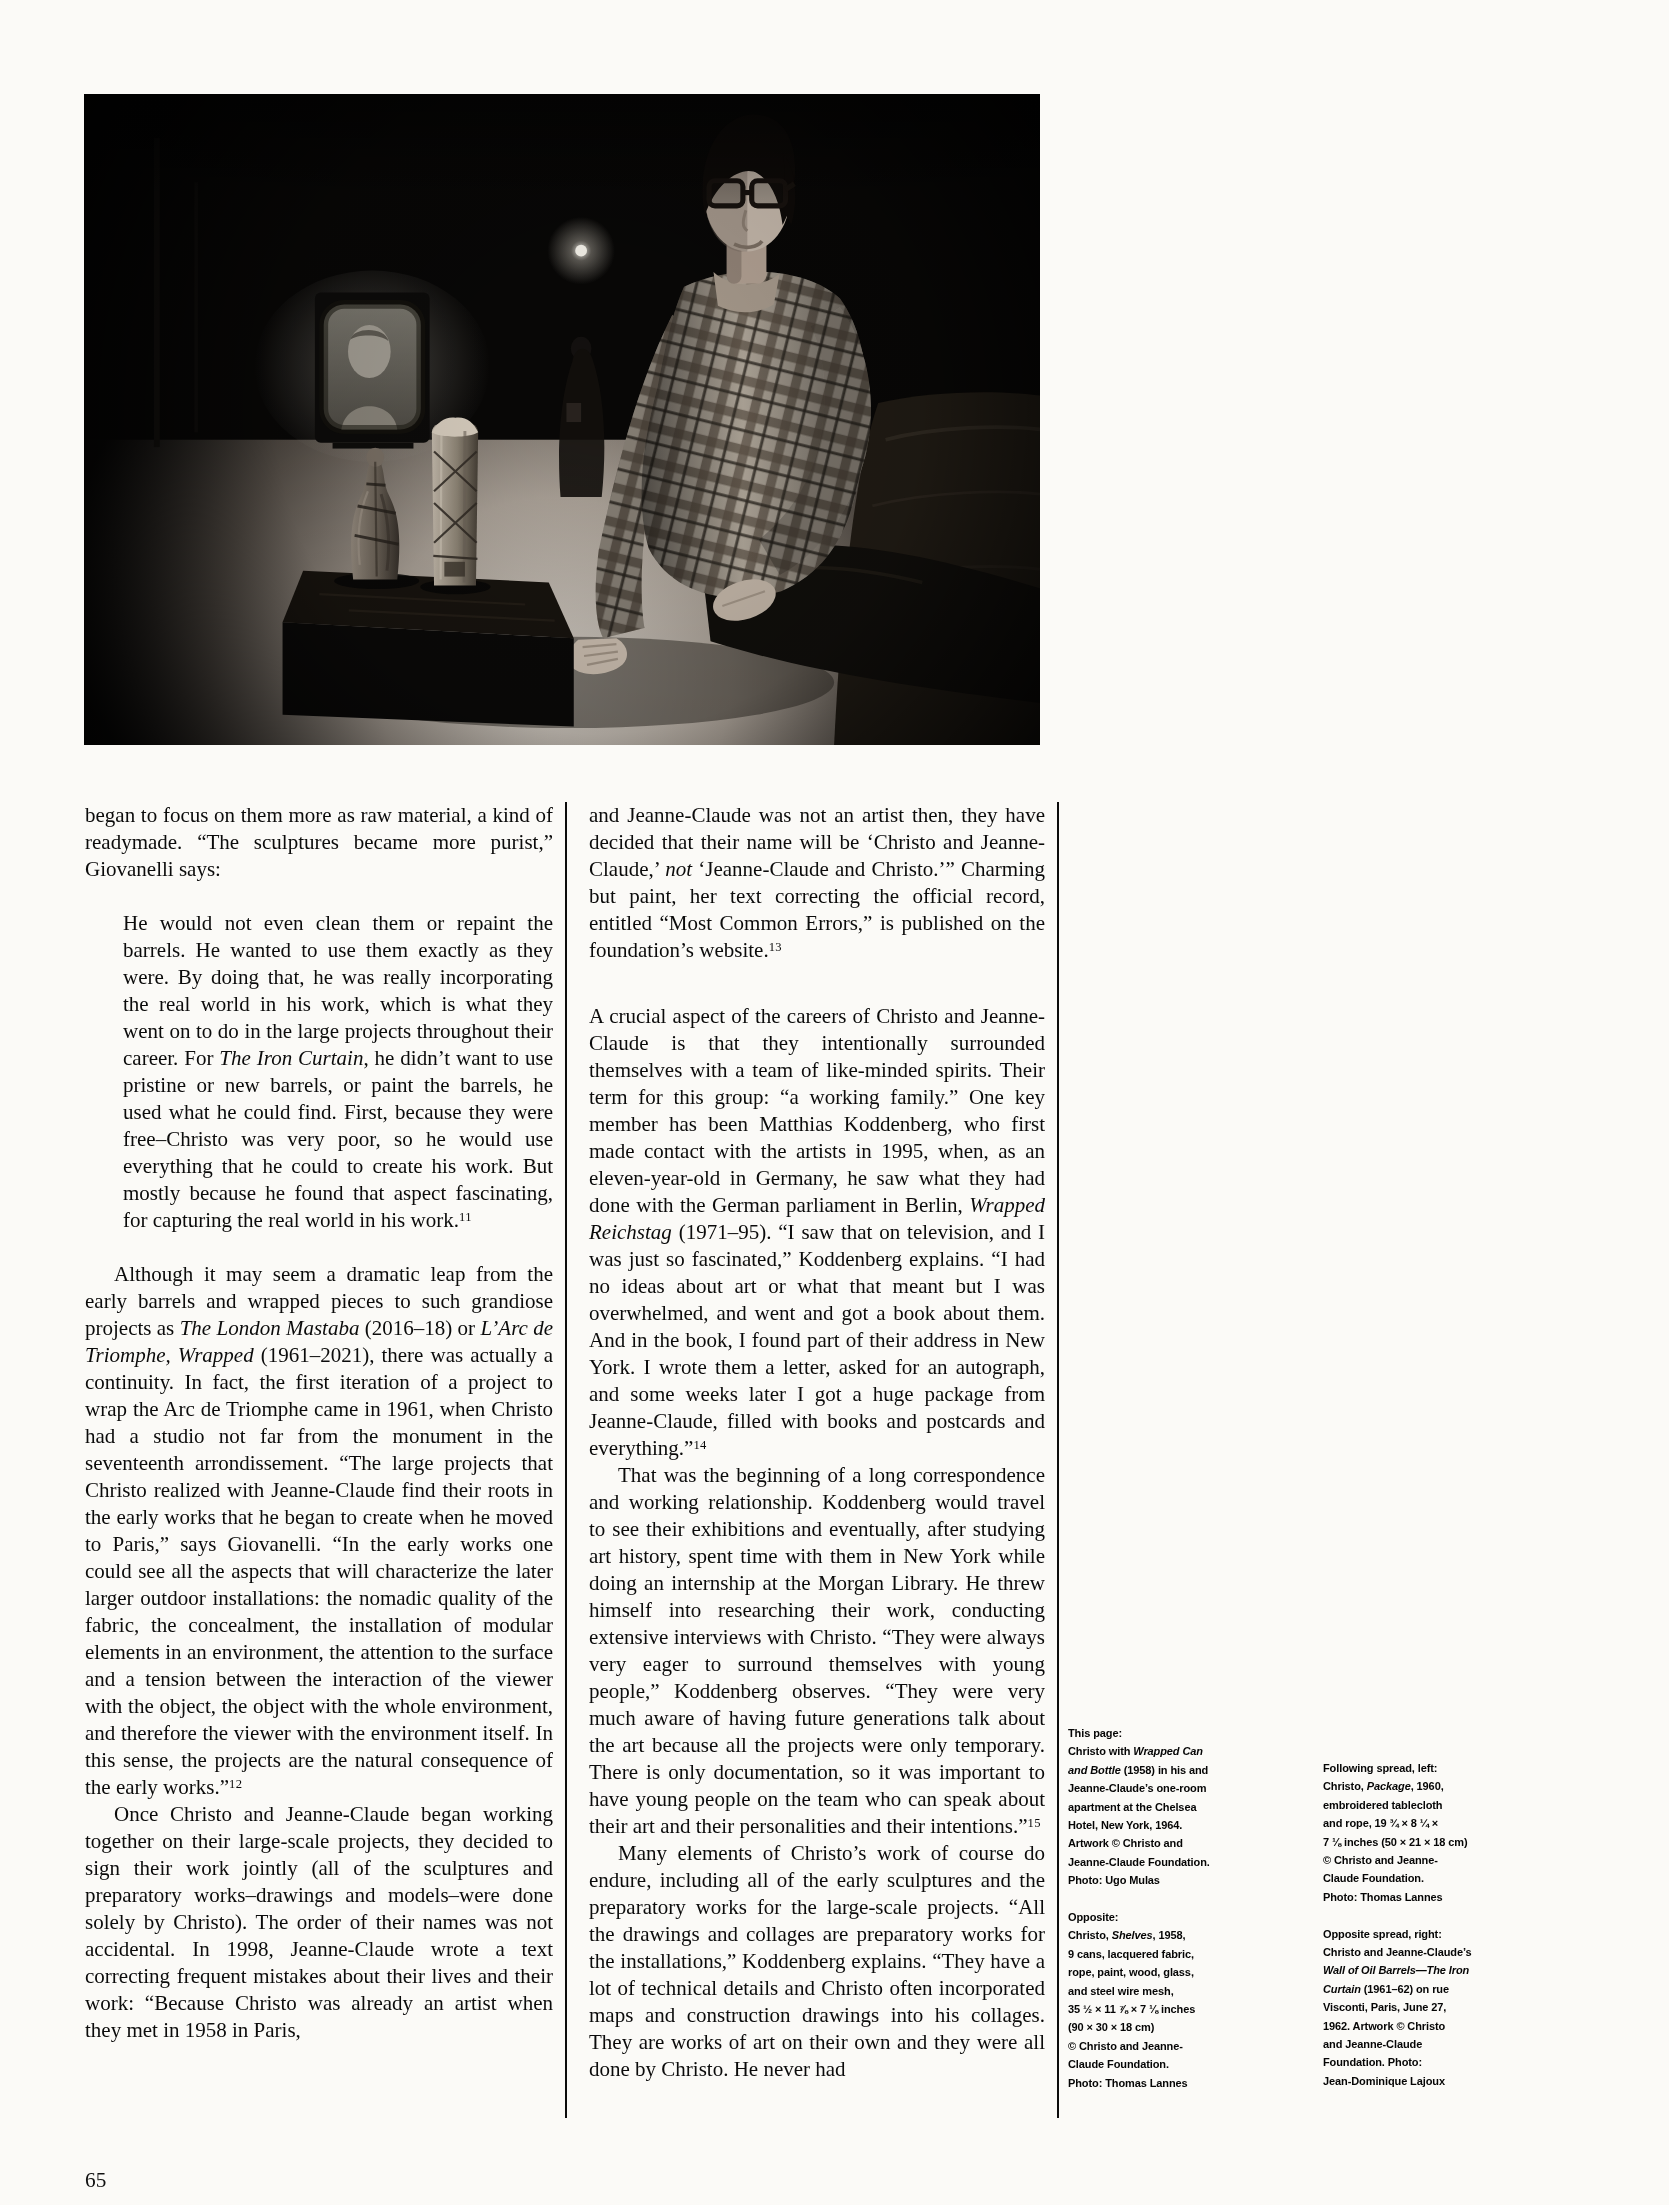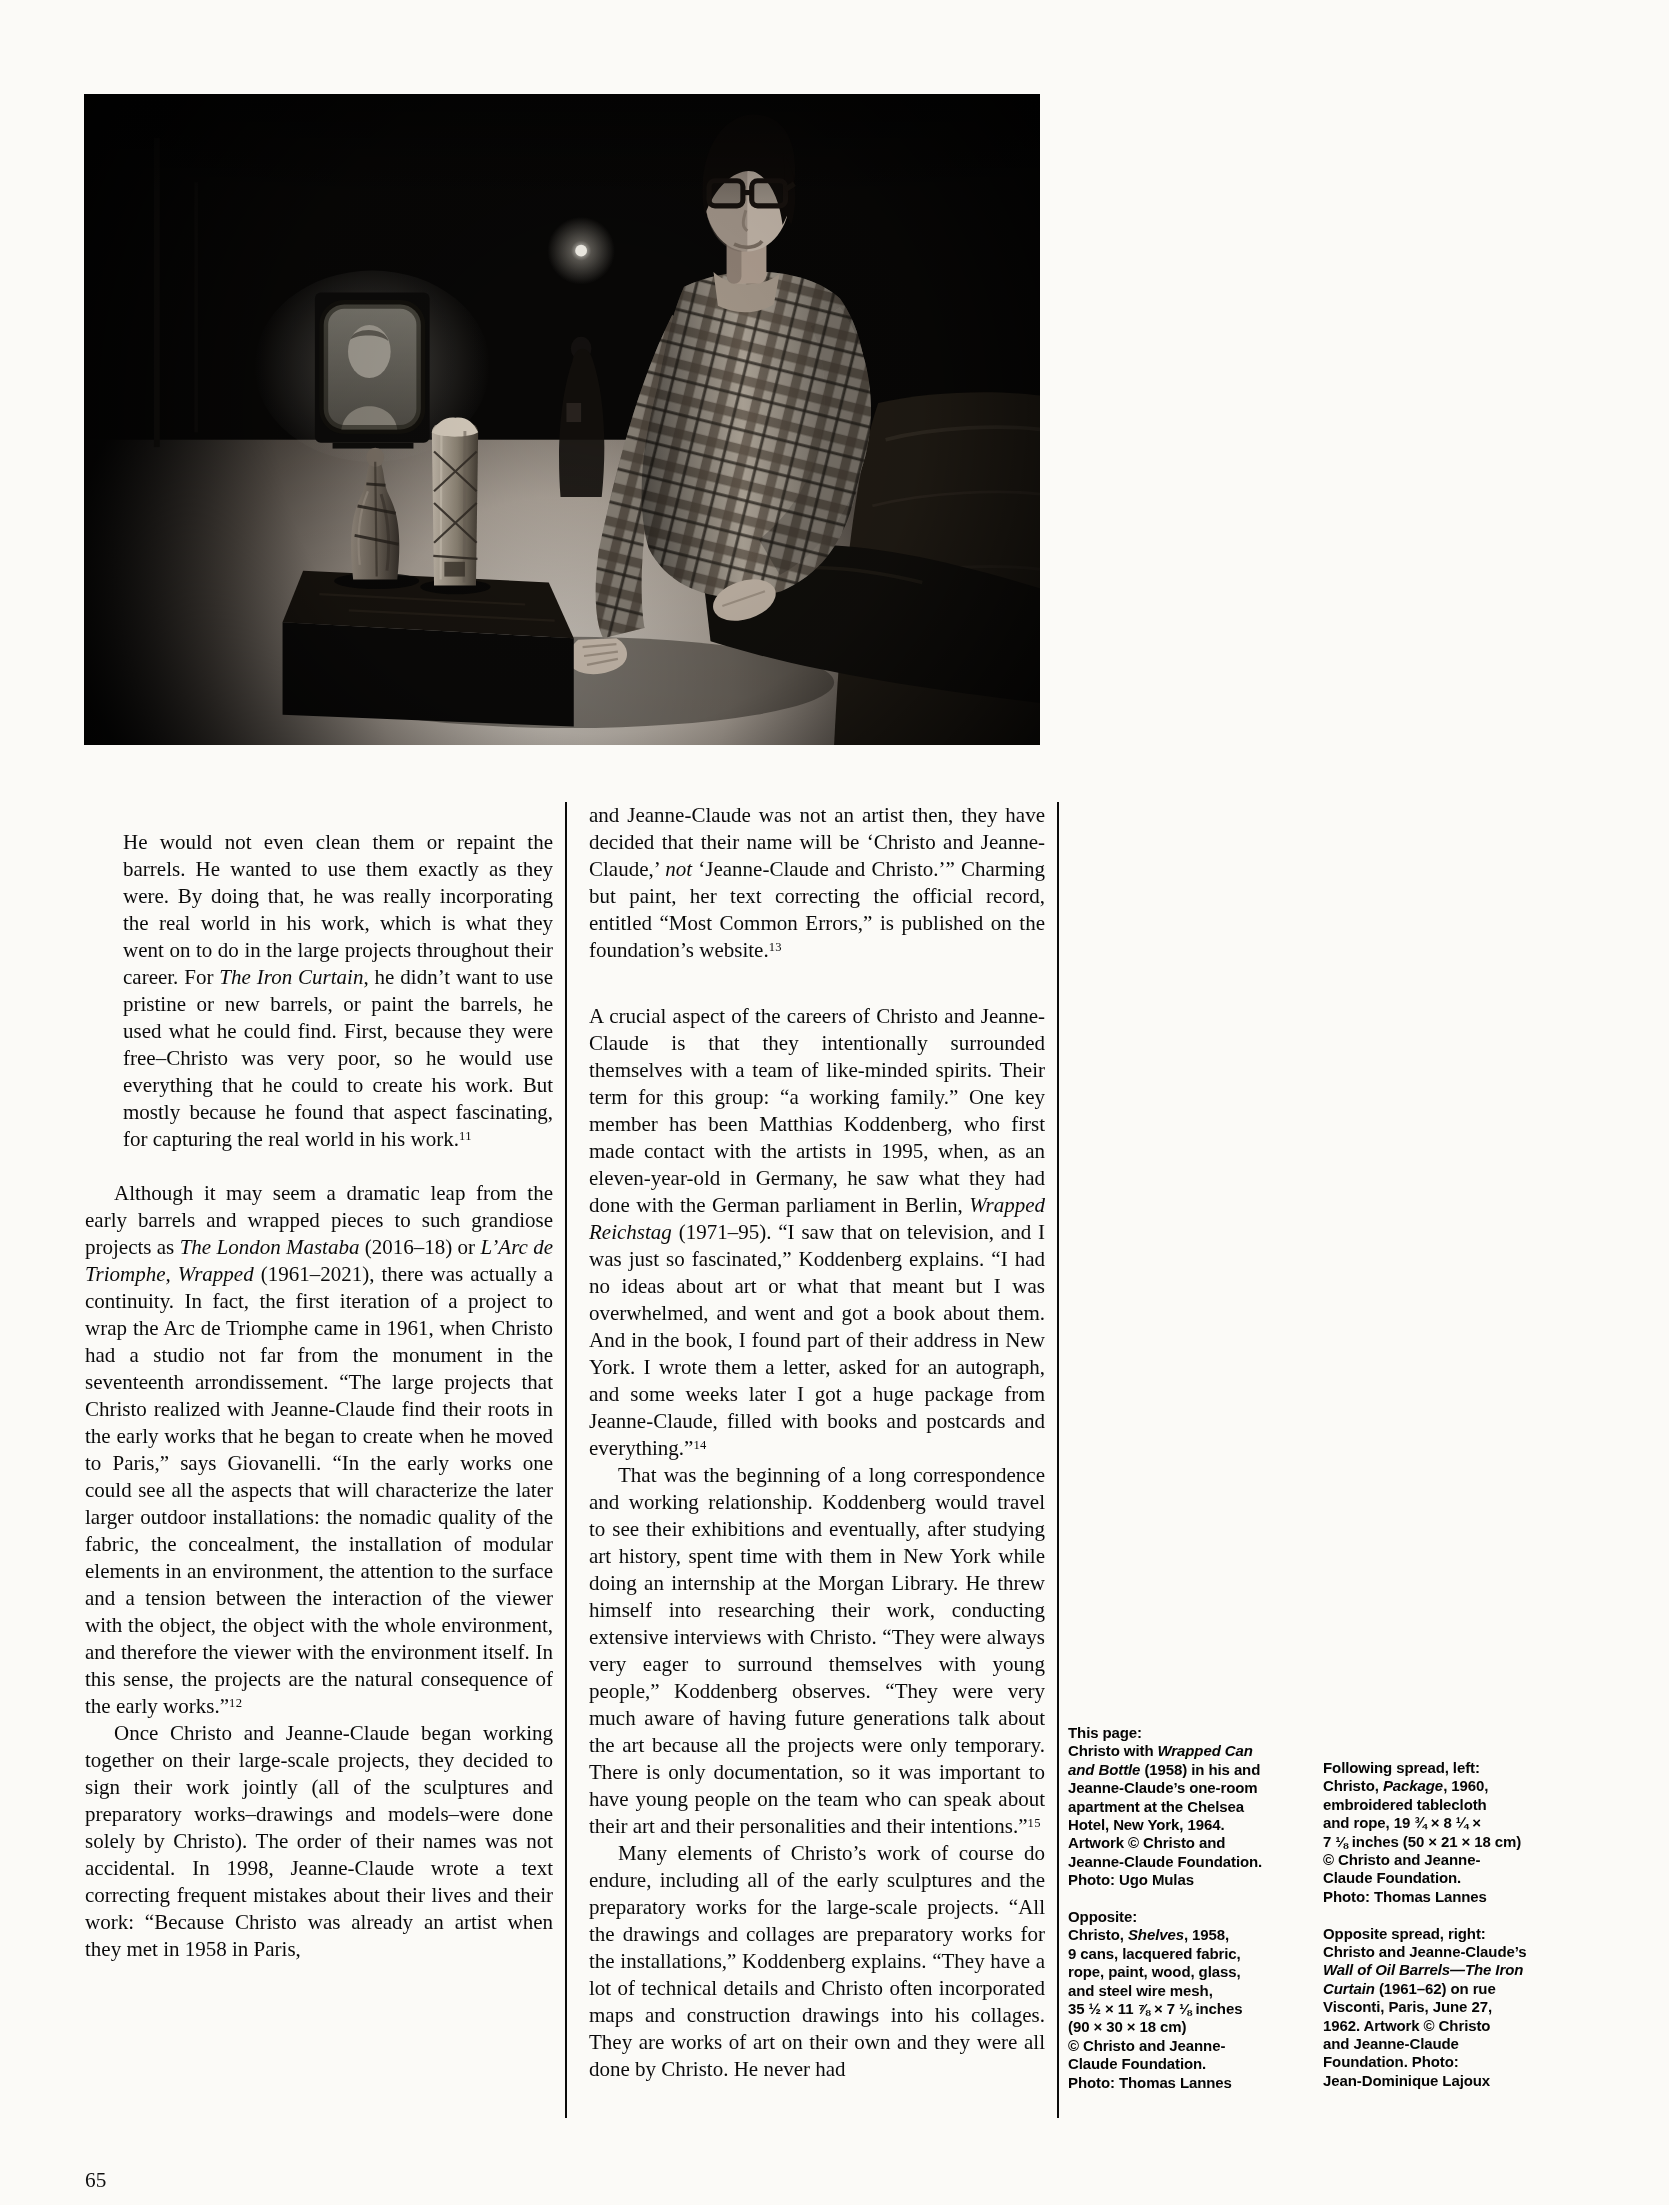--- a/index.html
+++ b/index.html
@@ -11,21 +11,21 @@
   .col-left{left:85px;width:468px;}
   .col-right{left:589px;width:456px;}
   .body-col p{margin:0;}
   .body-col p.indent{text-indent:29px;}
   .body-col p.gap{margin-top:39px;}
   .body-col blockquote.bq{margin:27px 0 27px 38px;padding:0;}
   .body-col sup{font-size:0.6em;line-height:0;vertical-align:baseline;position:relative;top:-0.5em;letter-spacing:0.4px;}
   .vrule{position:absolute;top:802px;width:1.5px;height:1316px;background:#0c0c0c;}
   .rule-mid{left:565px;}
   .rule-right{left:1057px;}
-  .caption{position:absolute;font-family:"Liberation Sans",sans-serif;font-weight:bold;font-size:15px;line-height:18.4px;
+  .caption{position:absolute;font-family:"Liberation Sans",sans-serif;font-weight:bold;font-size:11px;line-height:18.4px;
            color:#050505;letter-spacing:-0.1px;}
   .caption .line{white-space:nowrap;}
   .caption .group + .group{margin-top:18.4px;}
   .cap-1{left:1068px;top:1724px;width:243px;}
   .cap-2{left:1311px;top:1759px;width:254px;margin-left:12px;}
   .page-number{position:absolute;left:85px;top:2168px;font-family:"Liberation Serif",serif;font-size:21.3px;color:#111;}
   i{font-style:italic;}
 </style>
 </head>
 <body>
@@ -189,20 +189,21 @@
       </g>
 
       <g>
         <rect width="1300" height="885" fill="url(#vign)"></rect>
         <rect width="1300" height="150" fill="url(#topG)"></rect>
       </g>
     </svg>
   </div>
 
   <div class="body-col col-left">
+      <p class=""><span>began to focus on them more as raw material, a kind of readymade. “The sculptures became more purist,” Giovanelli says:</span></p>
       <blockquote class="bq"><span>He would not even clean them or repaint the barrels. He wanted to use them exactly as they were. By doing that, he was really incorporating the real world in his work, which is what they went on to do in the large projects throughout their career. For </span><i>The Iron Curtain</i><span>, he didn’t want to use pristine or new barrels, or paint the bar­rels, he used what he could find. First, because they were free–Christo was very poor, so he would use everything that he could to create his work. But mostly because he found that aspect fascinating, for capturing the real world in his work.</span><sup>11</sup></blockquote>
       <p class="indent"><span>Although it may seem a dramatic leap from the early barrels and wrapped pieces to such grandi­ose projects as </span><i>The London Mastaba</i><span> (2016–18) or </span><i>L’Arc de Triomphe, Wrapped</i><span> (1961–2021), there was actually a continuity. In fact, the first iteration of a project to wrap the Arc de Triomphe came in 1961, when Christo had a studio not far from the mon­ument in the seventeenth arrondissement. “The large projects that Christo realized with Jeanne-Claude find their roots in the early works that he began to create when he moved to Paris,” says Giovanelli. “In the early works one could see all the aspects that will characterize the later larger outdoor installations: the nomadic quality of the fabric, the concealment, the installation of mod­ular elements in an environment, the attention to the surface and a tension between the interaction of the viewer with the object, the object with the whole environment, and therefore the viewer with the environment itself. In this sense, the projects are the natural consequence of the early works.”</span><sup>12</sup></p>
       <p class="indent"><span>Once Christo and Jeanne-Claude began work­ing together on their large-scale projects, they decided to sign their work jointly (all of the sculp­tures and preparatory works–drawings and mod­els–were done solely by Christo). The order of their names was not accidental. In 1998, Jeanne-Claude wrote a text correcting frequent mistakes about their lives and their work: “Because Christo was already an artist when they met in 1958 in Paris,</span></p>
     </div>
   <div class="vrule rule-mid"></div>
   <div class="body-col col-right">
       <p class=""><span>and Jeanne-Claude was not an artist then, they have decided that their name will be ‘Christo and Jeanne-Claude,’ </span><i>not</i><span> ‘Jeanne-Claude and Christo.’” Charming but paint, her text correcting the official record, entitled “Most Common Errors,” is pub­lished on the foundation’s website.</span><sup>13</sup></p>
       <p class="gap"><span>A crucial aspect of the careers of Christo and Jeanne-Claude is that they intentionally sur­rounded themselves with a team of like-minded spirits. Their term for this group: “a working fam­ily.” One key member has been Matthias Kodden­berg, who first made contact with the artists in 1995, when, as an eleven-year-old in Germany, he saw what they had done with the German parliament in Berlin, </span><i>Wrapped Reichstag</i><span> (1971–95). “I saw that on television, and I was just so fascinated,” Kodden­berg explains. “I had no ideas about art or what that meant but I was overwhelmed, and went and got a book about them. And in the book, I found part of their address in New York. I wrote them a letter, asked for an autograph, and some weeks later I got a huge package from Jeanne-Claude, filled with books and postcards and everything.”</span><sup>14</sup></p>
       <p class="indent"><span>That was the beginning of a long correspond­ence and working relationship. Koddenberg would travel to see their exhibitions and even­tually, after studying art history, spent time with them in New York while doing an internship at the Morgan Library. He threw himself into research­ing their work, conducting extensive interviews with Christo. “They were always very eager to sur­round themselves with young people,” Koddenberg observes. “They were very much aware of having future generations talk about the art because all the projects were only temporary. There is only docu­mentation, so it was important to have young peo­ple on the team who can speak about their art and their personalities and their intentions.”</span><sup>15</sup></p>
       <p class="indent"><span>Many elements of Christo’s work of course do endure, including all of the early sculptures and the preparatory works for the large-scale projects. “All the drawings and collages are preparatory works for the installations,” Koddenberg explains. “They have a lot of technical details and Christo often incorporated maps and construction drawings into his collages. They are works of art on their own and they were all done by Christo. He never had</span></p>

